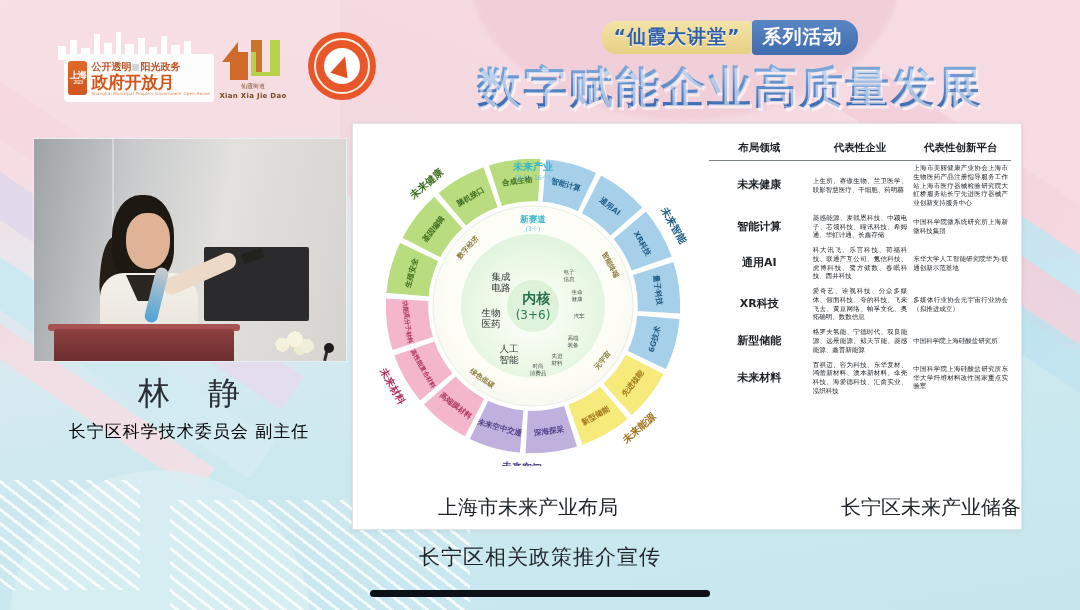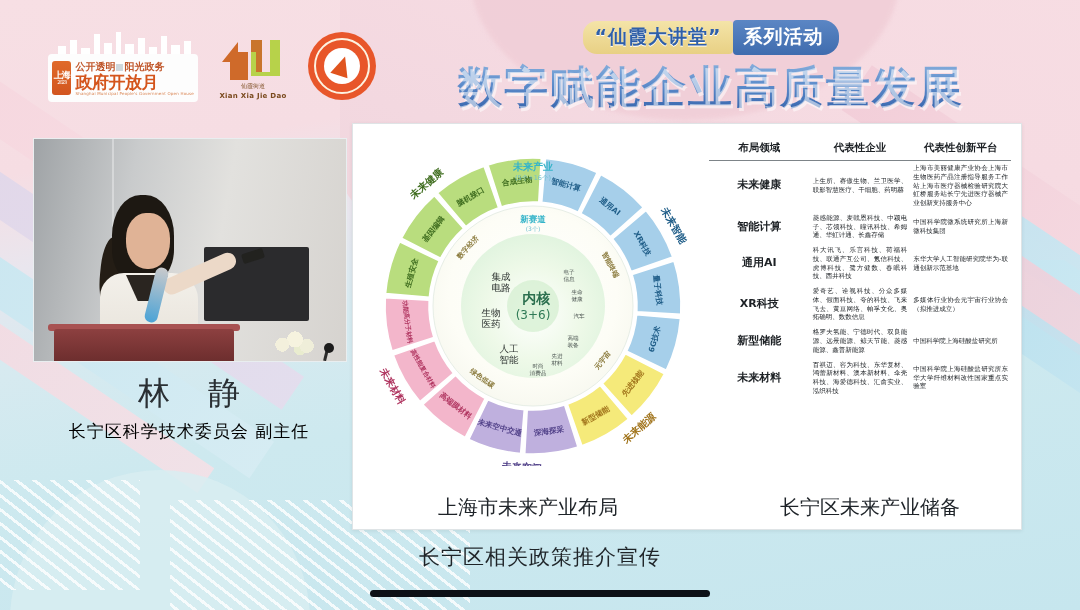--- a/index.html
+++ b/index.html
@@ -53,21 +53,21 @@
       linear-gradient(#fff,#fff) 29px 18px/9px 12px no-repeat,
       linear-gradient(#fff,#fff) 42px 4px/6px 26px no-repeat,
       linear-gradient(#fff,#fff) 52px 13px/8px 17px no-repeat,
       linear-gradient(#fff,#fff) 64px 2px/5px 28px no-repeat,
       linear-gradient(#fff,#fff) 73px 14px/9px 16px no-repeat,
       linear-gradient(#fff,#fff) 86px 8px/7px 22px no-repeat,
       linear-gradient(#fff,#fff) 97px 17px/8px 13px no-repeat,
       linear-gradient(#fff,#fff) 109px 6px/6px 24px no-repeat,
       linear-gradient(#fff,#fff) 119px 15px/9px 15px no-repeat,
       linear-gradient(#fff,#fff) 132px 11px/7px 19px no-repeat;}
-  .logo-card{position:absolute;left:0;top:24px;width:150px;height:48px;background:#fdfdfd;
+  .logo-card{position:absolute;left:16px;top:24px;width:150px;height:48px;background:#fdfdfd;
     border-radius:4px;display:flex;align-items:center;padding:2px 4px;box-sizing:border-box;gap:4px;}
   .logo-seal{width:26px;height:34px;background:linear-gradient(#e06a2a,#d2551f);border-radius:3px;
     color:#fff;font-size:9px;font-weight:bold;display:flex;flex-direction:column;
     align-items:center;justify-content:center;line-height:1.05;letter-spacing:-1px;}
   .logo-seal small{font-size:5px;font-weight:normal;}
   .logo-words{flex:1;display:flex;flex-direction:column;justify-content:center;}
   .logo-line1{font-size:10px;color:#c0562a;font-weight:bold;letter-spacing:0px;white-space:nowrap;}
   .logo-line1 .sq{display:inline-block;width:7px;height:7px;background:#cfd8dd;margin:0 1px;
      vertical-align:middle;}
   .logo-line2{font-size:17px;color:#d4551c;font-weight:bold;line-height:1;letter-spacing:-0.5px;
@@ -83,21 +83,21 @@
   .logo-round{width:68px;height:68px;border-radius:50%;
     background:radial-gradient(circle at 50% 50%,#fff 0 36%,#e8562a 36% 78%,#c03a14 78% 100%);
     position:relative;display:flex;align-items:center;justify-content:center;}
   .logo-round::before{content:"";position:absolute;inset:6px;border-radius:50%;border:2px solid #fdf2e0;}
   .logo-round-inner{width:36px;height:36px;border-radius:50%;background:#fff;position:relative;
     display:flex;align-items:center;justify-content:center;}
   .flame{width:0;height:0;border-left:9px solid transparent;border-right:9px solid transparent;
     border-bottom:20px solid #e0541f;transform:rotate(18deg);}
 
   
-  .title-wrap{position:absolute;left:411px;top:22px;width:600px;}
+  .title-wrap{position:absolute;left:430px;top:22px;width:600px;}
   .subtitle-row{display:flex;align-items:center;height:30px;justify-content:center;}
   .sub-pill-left{background:linear-gradient(#f4e4a8,#e8d084);color:#2f5fa8;font-weight:bold;
     font-size:19px;padding:3px 12px 4px;border-radius:14px 4px 4px 14px;letter-spacing:1px;
     text-shadow:0 1px 0 #fff;}
   .sub-pill-right{background:linear-gradient(#5b86c4,#3f6cae);color:#fff;font-weight:bold;
     font-size:19px;padding:4px 16px 5px 10px;border-radius:4px 16px 16px 4px;letter-spacing:1px;}
   .main-title{margin-top:6px;text-align:center;font-size:44px;font-weight:bold;letter-spacing:2px;
     color:#3d6fb5;
     background:linear-gradient(#8fb6e0 0%,#5d8ccb 45%,#2f5ca6 100%);
     -webkit-background-clip:text;background-clip:text;-webkit-text-fill-color:transparent;
@@ -144,21 +144,21 @@
 
   
   .slide{position:absolute;left:352px;top:123px;width:668px;height:405px;background:#fff;
     border:1px solid #dfe4e6;box-shadow:0 1px 4px rgba(0,0,0,.08);}
   .slide-body{position:absolute;inset:0;display:flex;}
   .slide-left{width:350px;position:relative;}
   .slide-right{flex:1;position:relative;padding:14px 10px 0 6px;box-sizing:border-box;}
 
   .caption{position:absolute;bottom:8px;font-size:20px;color:#1e2328;width:100%;text-align:center;}
   .caption-left{left:0;}
-  .caption-right{left:8px;}
+  .caption-right{left:0;text-align:right;}
 
   
   .wheel{position:absolute;left:20px;top:22px;width:320px;height:320px;}
   .wheel svg{display:block;}
   .wheel-core-label{position:absolute;left:50%;top:50%;transform:translate(-50%,-50%);
     text-align:right;pointer-events:none;}
   .core-t{font-size:14px;font-weight:bold;color:#2b6f4e;}
   .core-s{font-size:12px;color:#2f7a56;}
 
   

